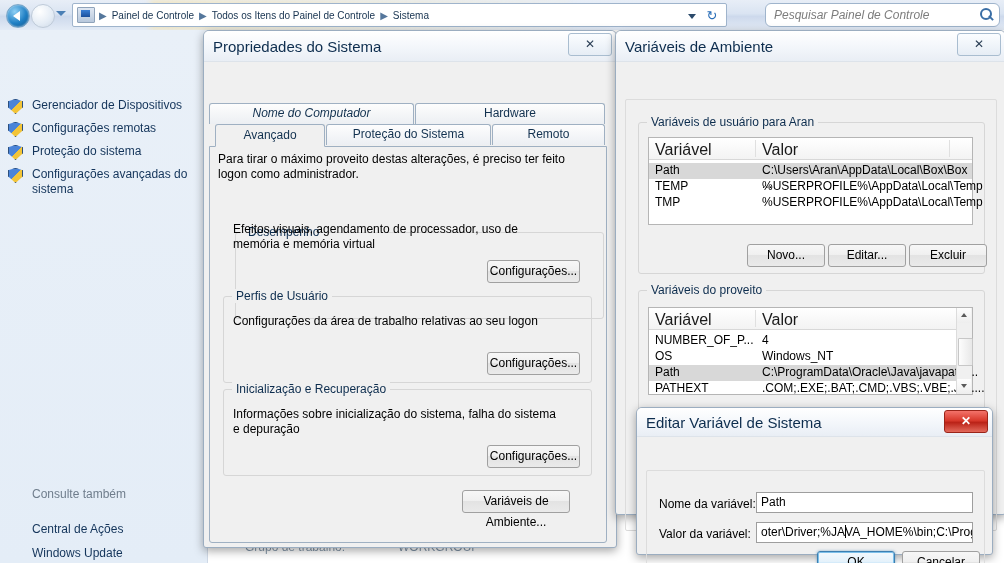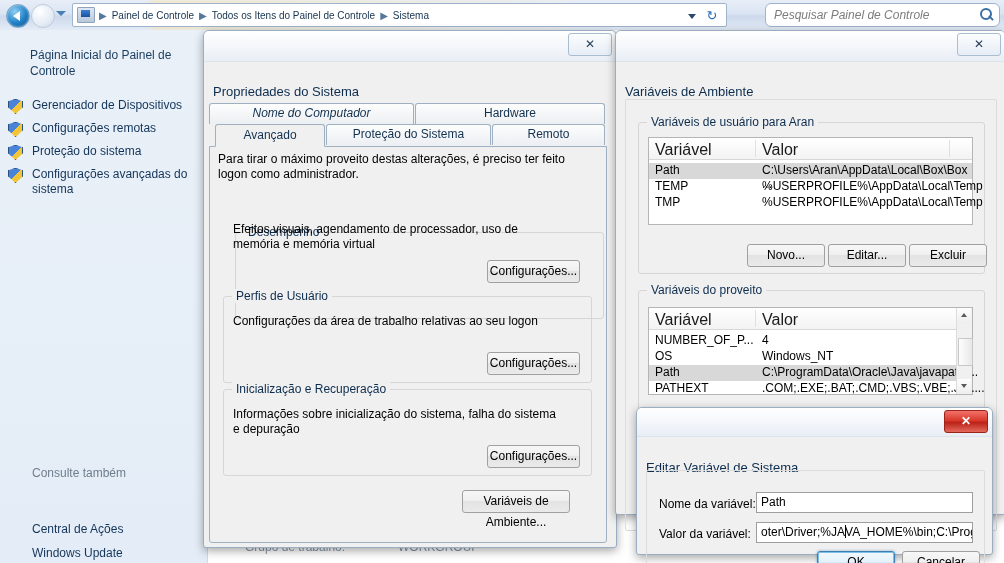--- a/index.html
+++ b/index.html
@@ -159,21 +159,21 @@
     border-radius: 6px 6px 3px 3px;
     box-shadow: 0 3px 10px rgba(0,0,0,0.35);
   }
   .dlg-titlebar {
     position: relative; height: 30px;
     background: linear-gradient(to bottom, #ffffff 0%, #f4f7fb 50%, #e9eef5 100%);
     border-radius: 5px 5px 0 0;
     border-bottom: 1px solid #dde3ea;
   }
   .dlg-title {
-    position: absolute; left: 9px; top: 7px; font-size: 13px; color: #0d2d4e; margin-top: 46px;
+    position: absolute; left: 9px; top: 7px; font-size: 15px; color: #0d2d4e;
   }
   .dlg-close {
     position: absolute; right: 4px; top: 2px; width: 42px; height: 21px;
     border: 1px solid #a9bdd0; border-radius: 3px;
     background: linear-gradient(to bottom, #fbfdff, #e6edf5);
     text-align: center; line-height: 20px; font-size: 12px; color: #2a3e55;
   }
   .dlg-close.red {
     background: linear-gradient(to bottom, #f3736a 0%, #d8392c 45%, #bb2318 55%, #e36a5c 100%);
     border: 1px solid #9a2419; color: #ffffff; font-weight: bold;
@@ -305,21 +305,20 @@
         <div class="refresh-btn">↻</div>
       </div>
 
       <div class="search-box">
         <div class="search-ph">Pesquisar Painel de Controle</div>
         <div class="search-icon"></div>
       </div>
     </div>
 
     <div class="exp-side">
-      <div class="side-home">Página Inicial do Painel de Controle</div>
 
       <div class="side-link" style="top:68px">
         <span class="shield-icon">
             <span class="sh"></span>
             <span class="shb"></span>
           </span>
         <span class="lbl">Gerenciador de Dispositivos</span>
       </div>
       <div class="side-link" style="top:91px">
         <span class="shield-icon">
@@ -336,21 +335,21 @@
         <span class="lbl">Proteção do sistema</span>
       </div>
       <div class="side-link" style="top:137px;height:34px">
         <span class="shield-icon">
             <span class="sh"></span>
             <span class="shb"></span>
           </span>
         <span class="lbl">Configurações avançadas do sistema</span>
       </div>
 
-      <div class="side-also" style="top:436px">Consulte também</div>
+      <div class="side-also" style="top:457px">Consulte também</div>
       <div class="side-also-link" style="top:492px">Central de Ações</div>
       <div class="side-also-link" style="top:516px">Windows Update</div>
     </div>
 
     <div class="exp-main">
       <div class="bg-row" style="left:37px; top:510px; opacity:0.55">Grupo de trabalho:</div>
       <div class="bg-row" style="left:190px; top:510px; opacity:0.55">WORKGROUP</div>
     </div>
   </div>
 

